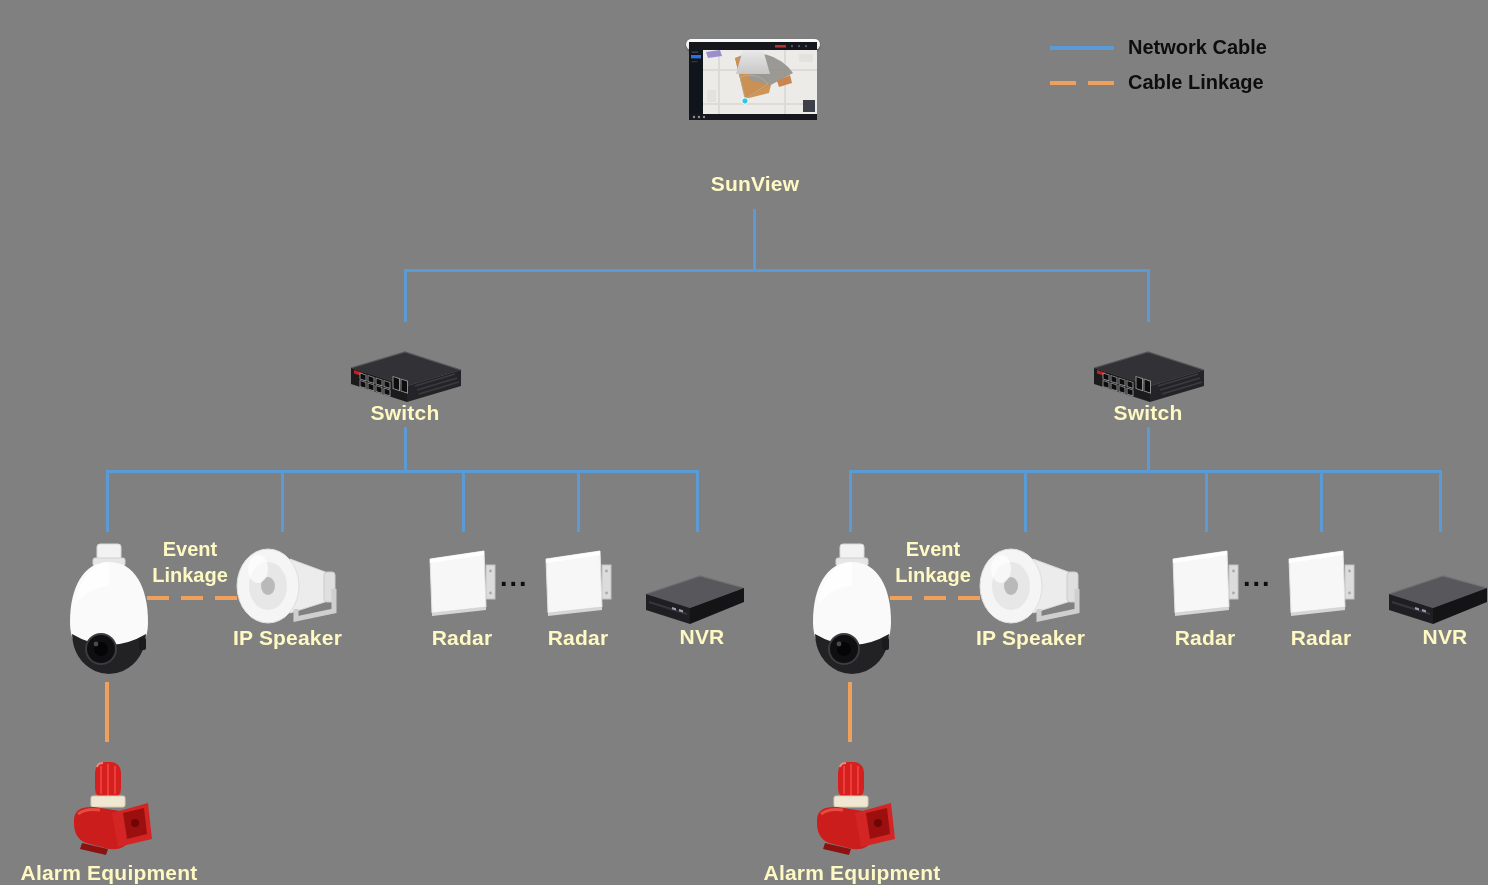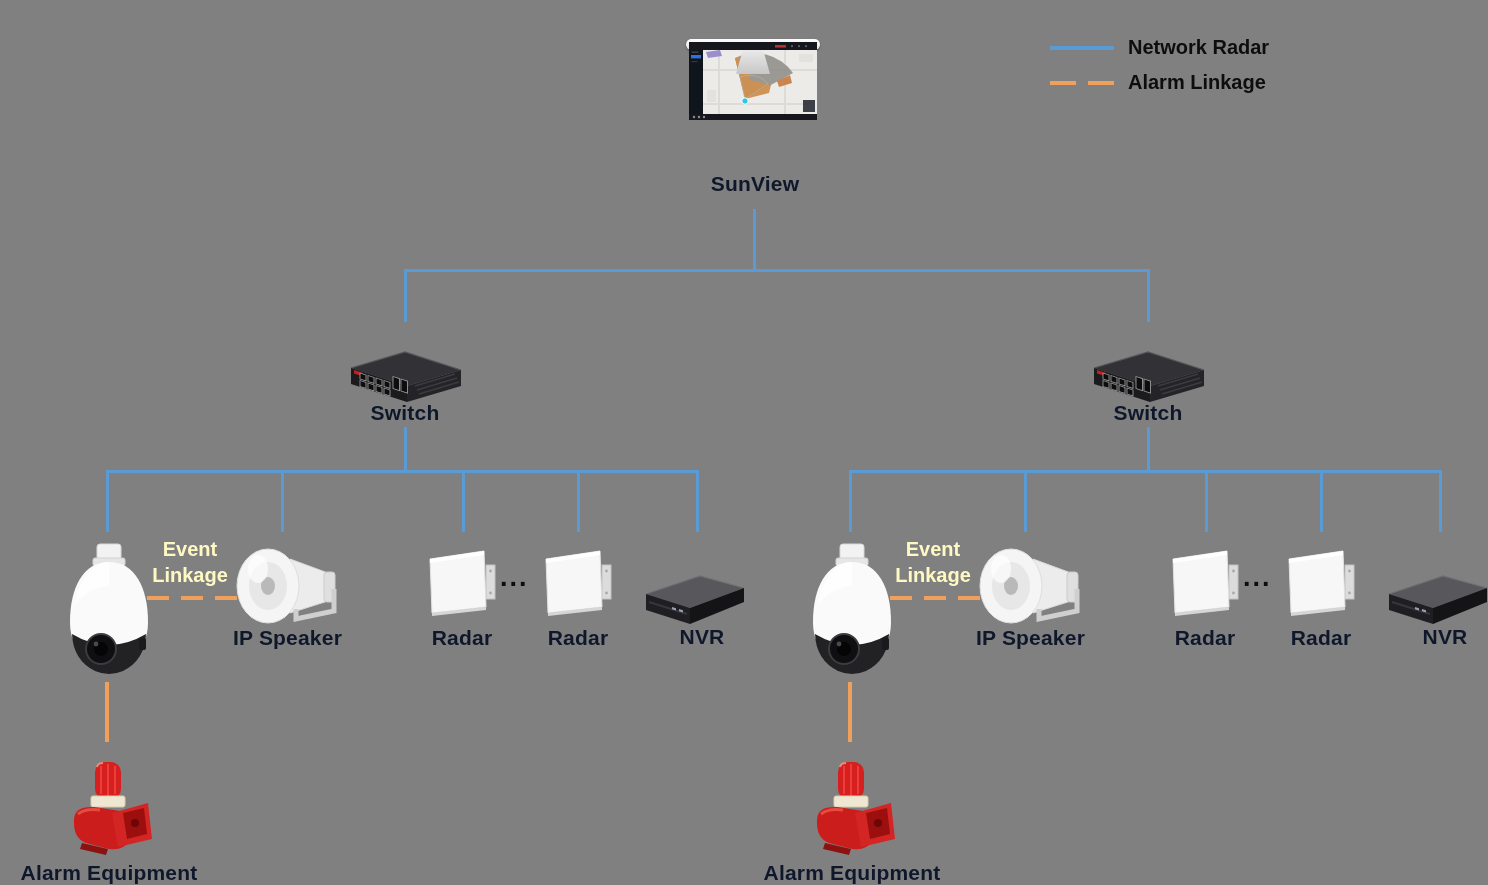--- a/index.html
+++ b/index.html
@@ -11,21 +11,21 @@
   .net-h, .net-v { position:absolute; background:#5B9BD5; }
   .net-h { height:3px; } .net-v { width:3px; }
   .alarm-v { position:absolute; width:4px; background:#EFA05C; }
   .dash-h {
     position:absolute; height:4px;
     background:repeating-linear-gradient(90deg,#EFA05C 0 22px,transparent 22px 34px);
   }
   
   .node-label {
     position:absolute; font-size:21px; font-weight:700; text-align:center;
-    color:#0f172a; letter-spacing:0.2px; white-space:nowrap;
+    color:#fef9c3; letter-spacing:0.2px; white-space:nowrap;
   }
   .ev-label {
     position:absolute; font-size:20px; font-weight:700; text-align:center;
     line-height:26px; color:#fef9c3;
   }
   .dots { position:absolute; font-size:27px; font-weight:700; letter-spacing:2px; color:#0d0d0d; }
   
   .legend { position:absolute; left:1050px; top:30px; }
   .legend-row { display:flex; align-items:center; height:35px; }
   .swatch { width:64px; height:4px; margin-right:14px; flex:0 0 auto; }
@@ -45,25 +45,25 @@
   svg { position:absolute; overflow:visible; }
 </style>
 </head>
 <body>
 
 <div class="canvas">
 
   <div class="legend">
     <div class="legend-row">
       <span class="swatch s-blue"></span>
-      <span class="legend-label">Network Radar</span>
+      <span class="legend-label">Network Cable</span>
     </div>
     <div class="legend-row">
       <span class="swatch s-dash"></span>
-      <span class="legend-label">Alarm Linkage</span>
+      <span class="legend-label">Cable Linkage</span>
     </div>
   </div>
 
   <div class="monitor">
     <div class="monitor-head">
       <svg class="monitor-screen" viewBox="0 0 128 78">
         <rect x="0" y="0" width="128" height="78" fill="#ecebe8"></rect>
         <rect x="0" y="0" width="128" height="8" fill="#15171d"></rect>
         <rect x="86" y="3" width="11" height="2.6" fill="#b93030"></rect>
         <circle cx="103" cy="4.2" r="1.1" fill="#5a5e68"></circle>

